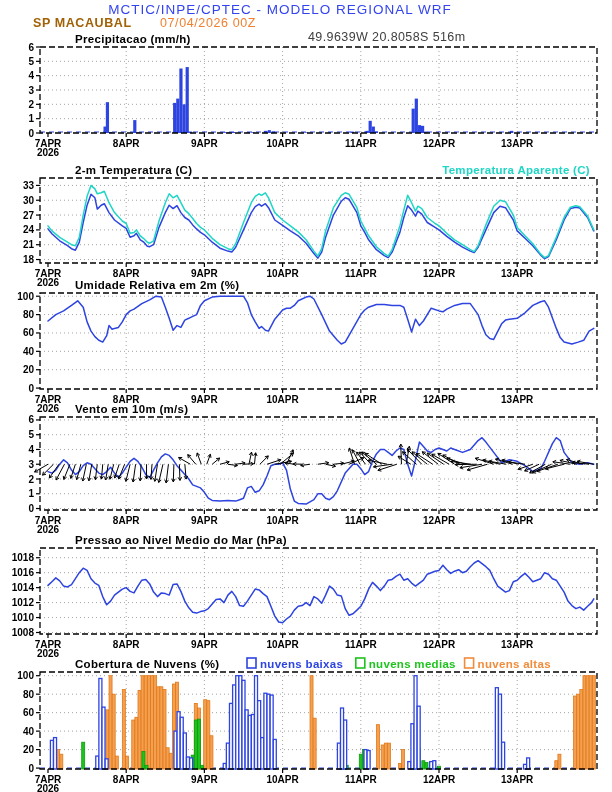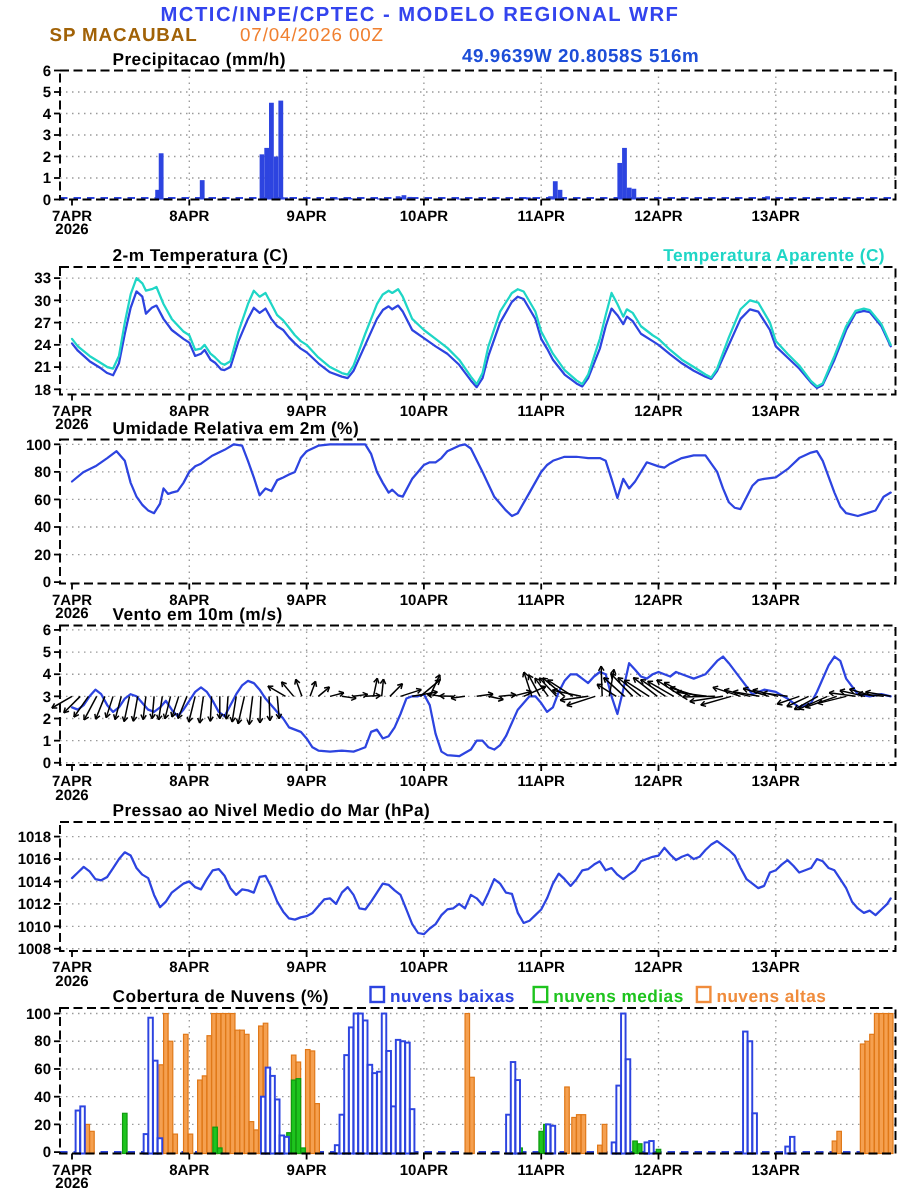--- a/index.html
+++ b/index.html
@@ -1,25 +1,25 @@
 <!DOCTYPE html>
 <html><head>
 <meta charset="utf-8">
 <style>
   html,body{margin:0;padding:0;background:#ffffff;}
   .page{position:relative;width:612px;height:792px;background:#fff;overflow:hidden;
         font-family:"Liberation Sans",sans-serif;}
   .hdr-title{position:absolute;top:2px;left:0;width:560px;text-align:center;
-             font-size:13.5px;font-weight:700;letter-spacing:1px;color:#3344ee;white-space:nowrap;}
+             font-size:13.5px;font-weight:400;letter-spacing:1px;color:#3344ee;white-space:nowrap;}
   .hdr-station{position:absolute;top:16px;left:33px;font-size:12.5px;font-weight:700;
                letter-spacing:.6px;color:#a16207;white-space:nowrap;}
   .hdr-run{position:absolute;top:16px;left:160px;font-size:12.5px;font-weight:400;
            letter-spacing:.6px;color:#f08030;white-space:nowrap;}
-  .hdr-loc{position:absolute;top:30px;left:308px;font-size:12.5px;font-weight:700;
-           letter-spacing:.4px;color:#1d4ed8;white-space:nowrap;text-align:right;}
+  .hdr-loc{position:absolute;top:30px;left:308px;font-size:12.5px;font-weight:400;
+           letter-spacing:.4px;color:#404040;white-space:nowrap;text-align:right;}
   svg#charts{position:absolute;top:0;left:0;}
 </style>
 </head>
 <body>
 
 <div class="page">
   <div class="hdr-title">MCTIC/INPE/CPTEC - MODELO REGIONAL WRF</div>
   <div class="hdr-station">SP MACAUBAL</div>
   <div class="hdr-run">07/04/2026 00Z</div>
   <div class="hdr-loc">49.9639W 20.8058S 516m</div>

